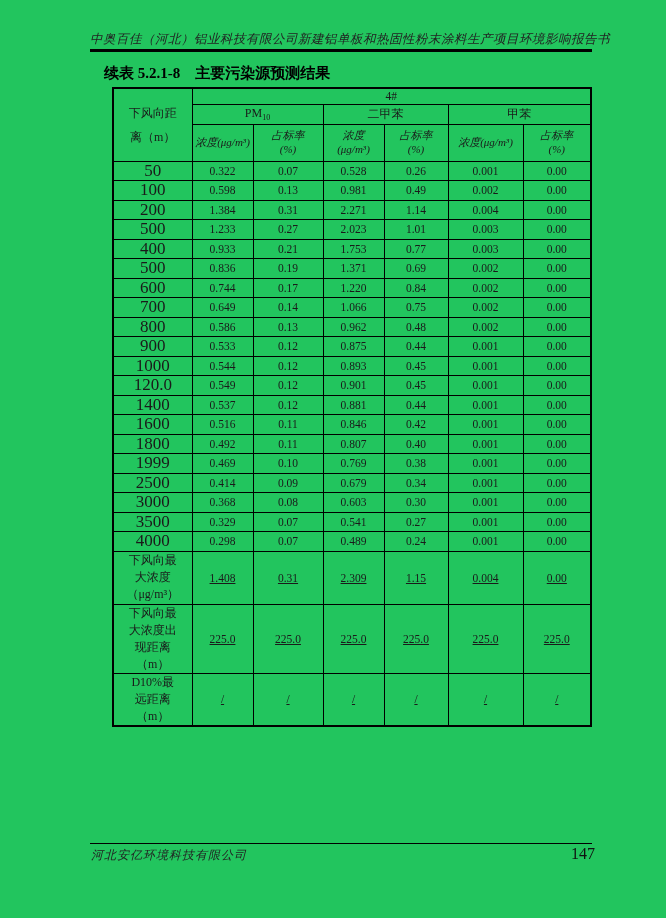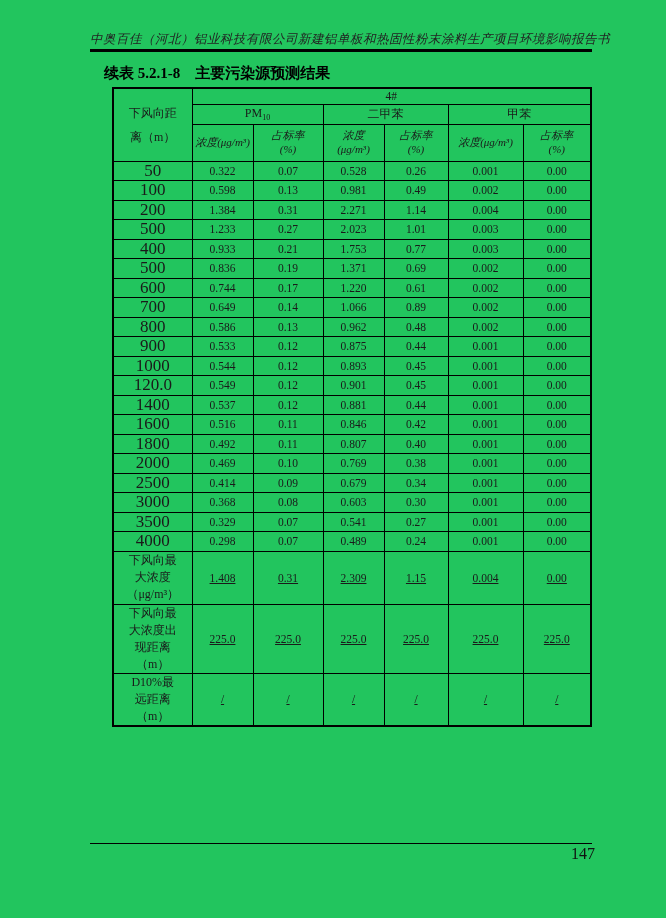--- a/index.html
+++ b/index.html
@@ -203,30 +203,30 @@
           <td>1.371</td>
           <td>0.69</td>
           <td>0.002</td>
           <td>0.00</td>
         </tr>
         <tr>
           <td class="dist">600</td>
           <td>0.744</td>
           <td>0.17</td>
           <td>1.220</td>
-          <td>0.61</td>
+          <td>0.84</td>
           <td>0.002</td>
           <td>0.00</td>
         </tr>
         <tr>
           <td class="dist">700</td>
           <td>0.649</td>
           <td>0.14</td>
           <td>1.066</td>
-          <td>0.89</td>
+          <td>0.75</td>
           <td>0.002</td>
           <td>0.00</td>
         </tr>
         <tr>
           <td class="dist">800</td>
           <td>0.586</td>
           <td>0.13</td>
           <td>0.962</td>
           <td>0.48</td>
           <td>0.002</td>
@@ -280,21 +280,21 @@
         <tr>
           <td class="dist">1800</td>
           <td>0.492</td>
           <td>0.11</td>
           <td>0.807</td>
           <td>0.40</td>
           <td>0.001</td>
           <td>0.00</td>
         </tr>
         <tr>
-          <td class="dist">2000</td>
+          <td class="dist">1999</td>
           <td>0.469</td>
           <td>0.10</td>
           <td>0.769</td>
           <td>0.38</td>
           <td>0.001</td>
           <td>0.00</td>
         </tr>
         <tr>
           <td class="dist">2500</td>
           <td>0.414</td>
@@ -364,15 +364,16 @@
         <td class="sum-val">/</td>
         <td class="sum-val">/</td>
         <td class="sum-val">/</td>
         <td class="sum-val">/</td>
         <td class="sum-val">/</td>
       </tr>
     </tbody>
   </table>
 
   <div class="footer-rule"></div>
+  <div class="footer-company">河北安亿环境科技有限公司</div>
   <div class="page-number">147</div>
 
 </div>
 
 </body></html>

